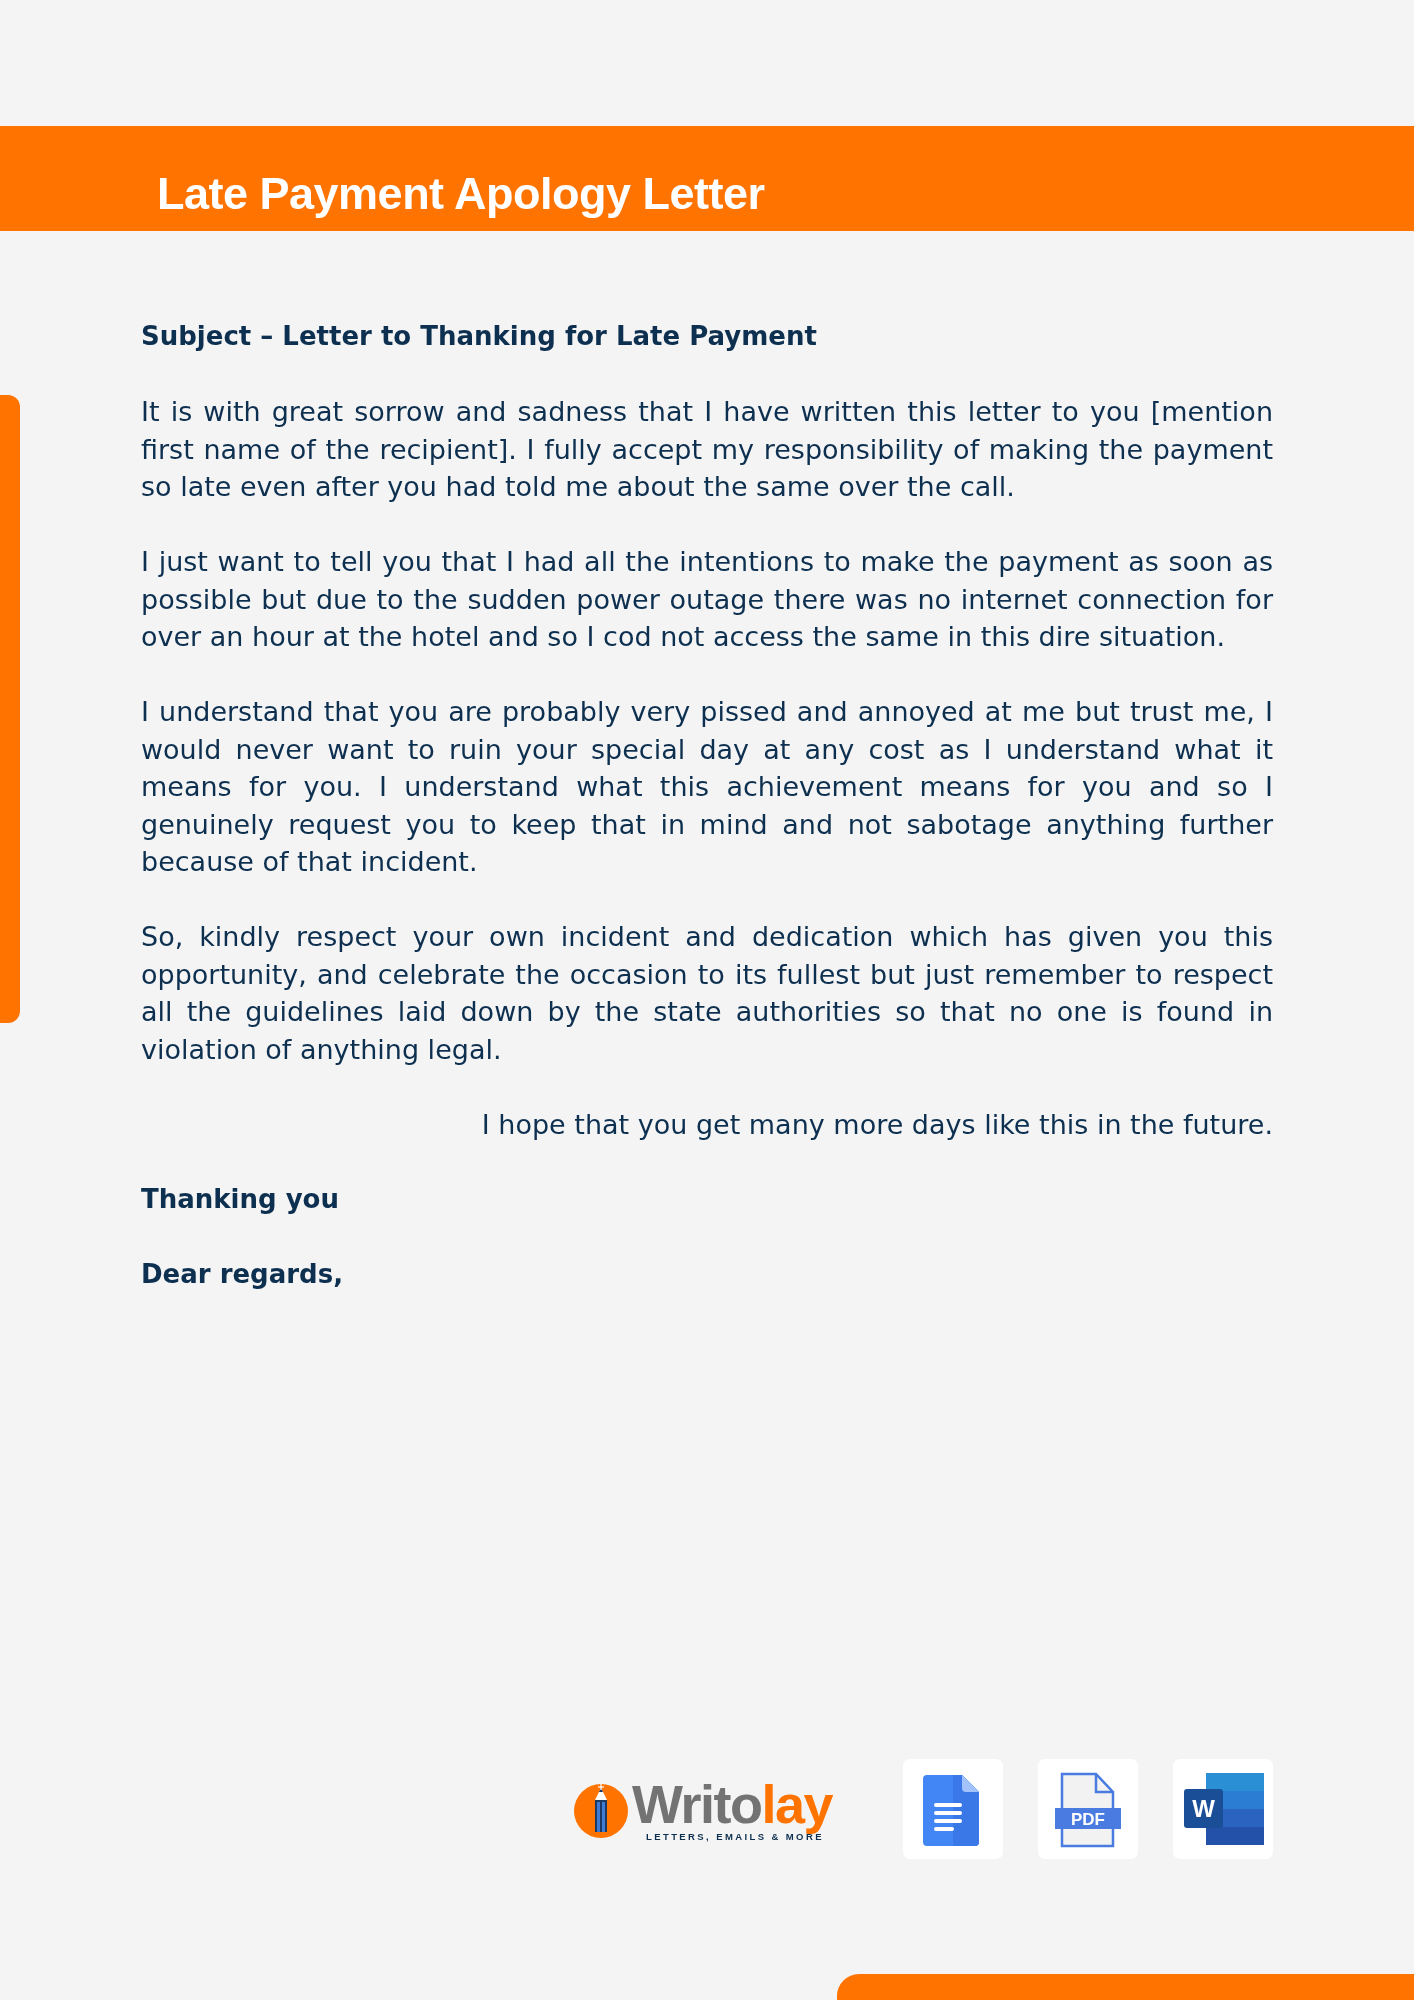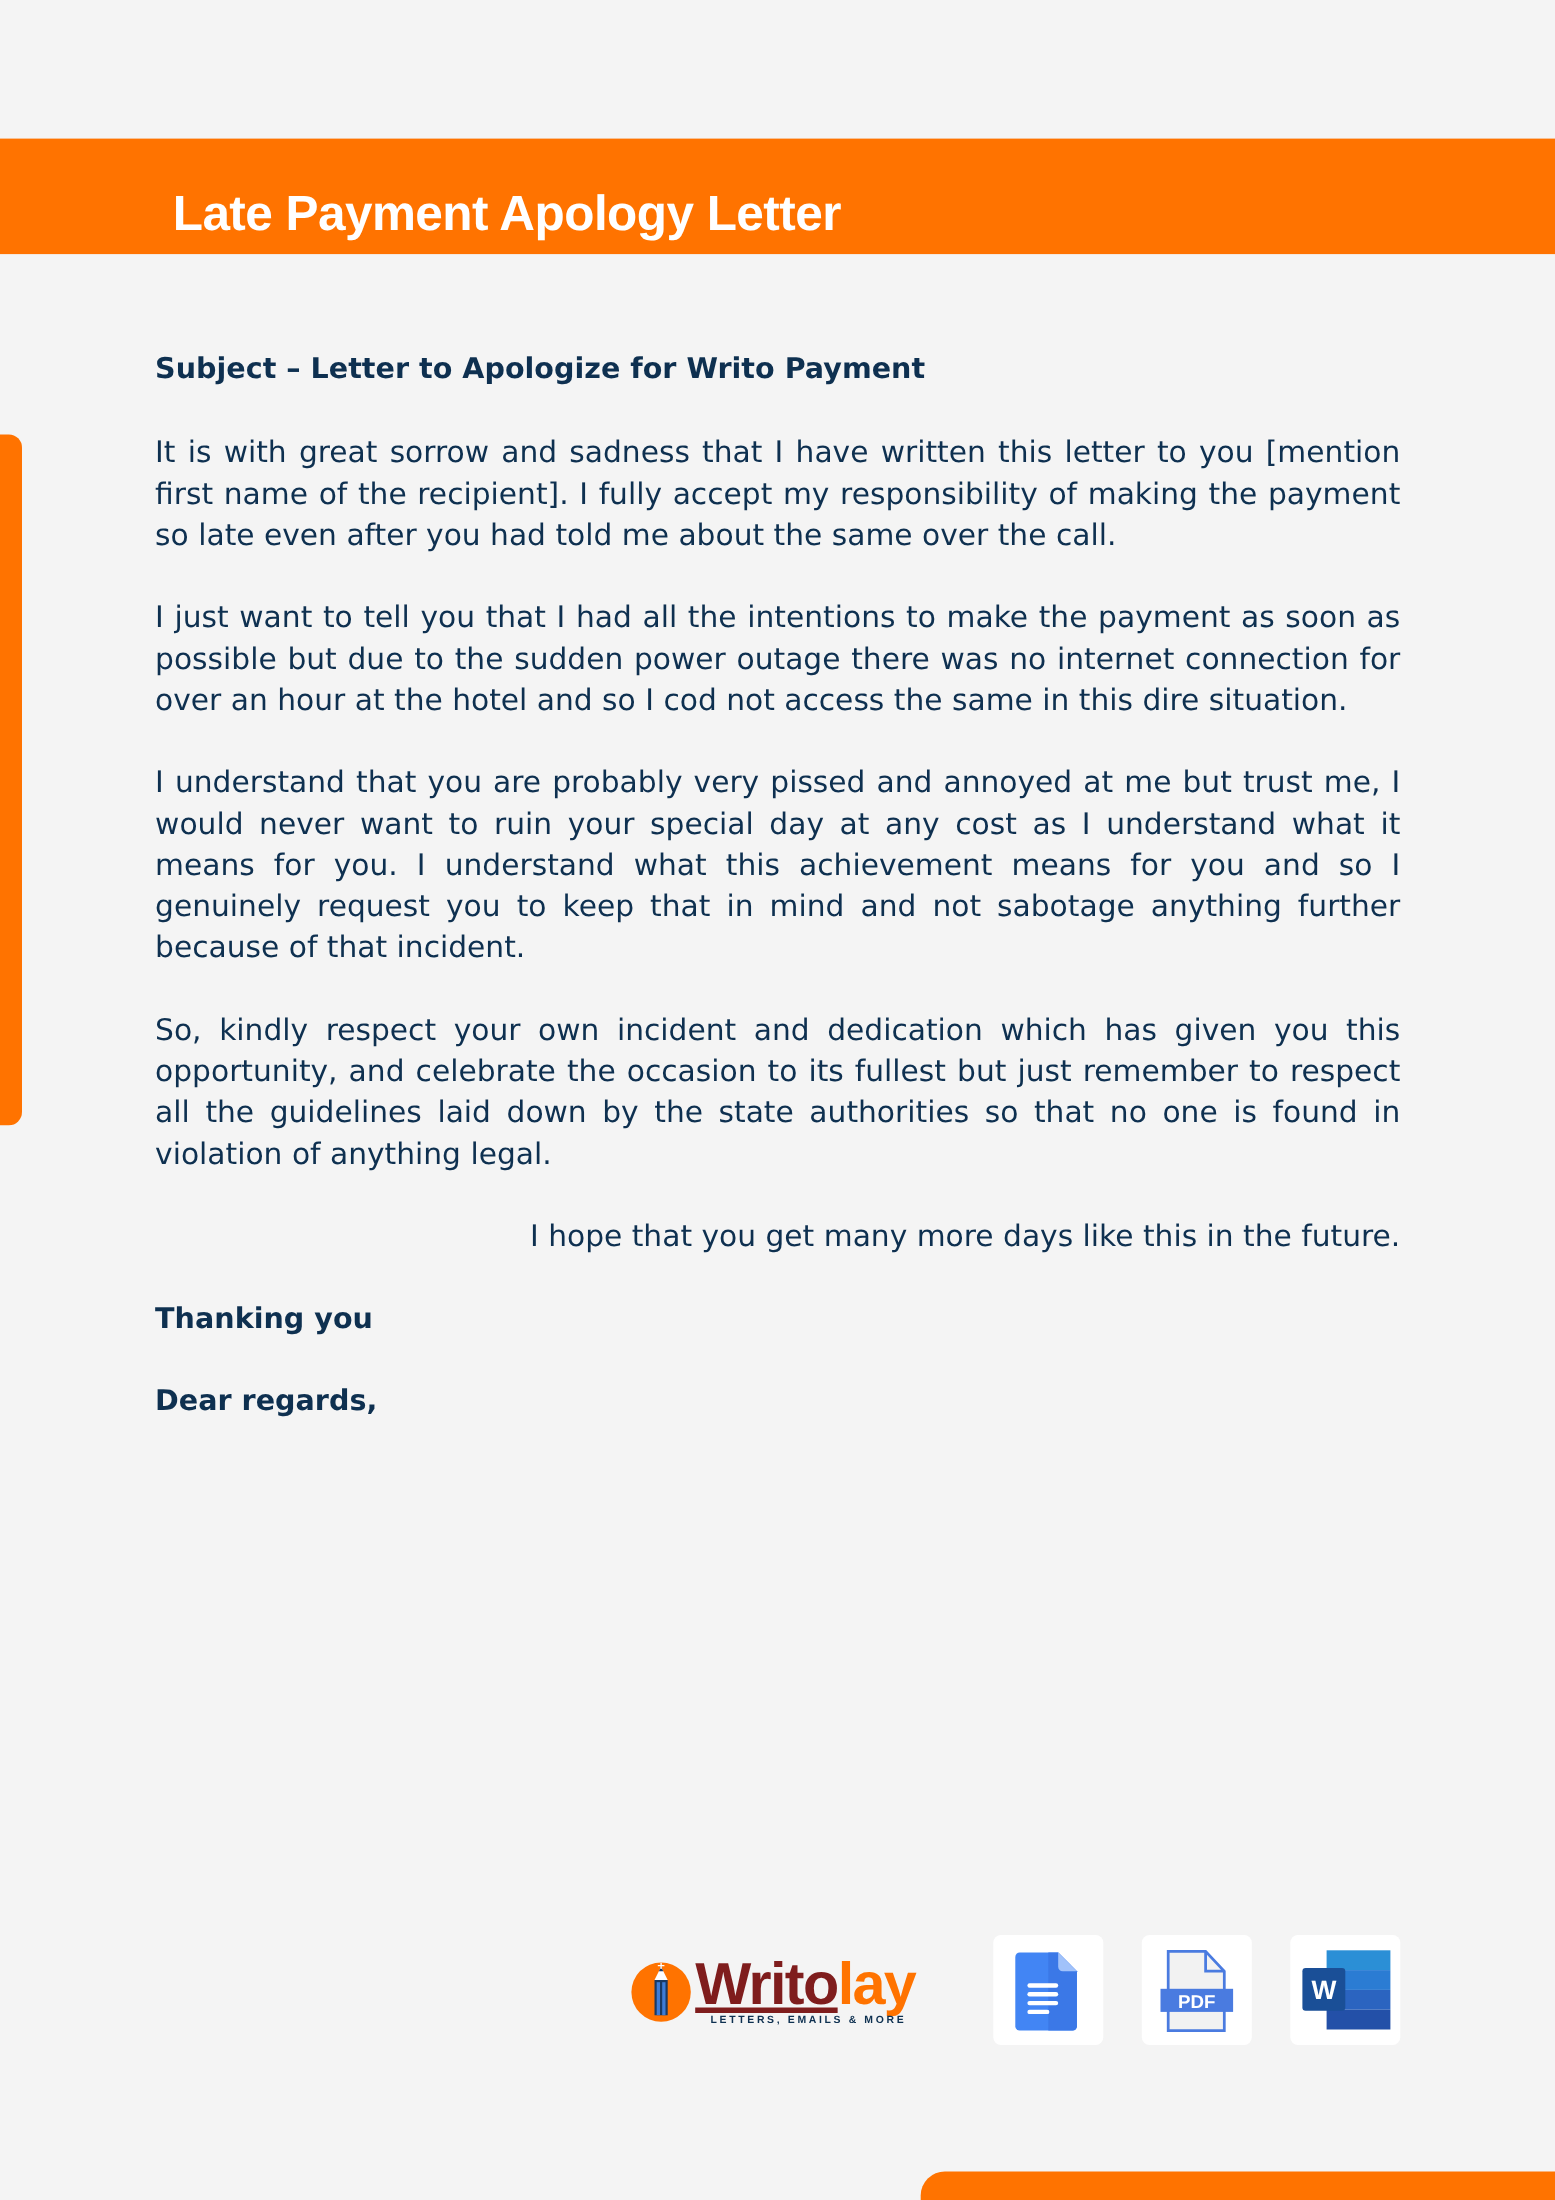--- a/index.html
+++ b/index.html
@@ -42,21 +42,21 @@
   }
   .logo-circle {
     position: absolute; left: 0; top: 5px; width: 54px; height: 54px;
     border-radius: 50%; background: #ff7300;
   }
   .logo-word {
     position: absolute; left: 58px; top: -2px;
     font-family: "Liberation Sans", sans-serif; font-weight: bold;
     font-size: 54px; letter-spacing: -1.5px; line-height: 1;
   }
-  .logo-word .w1 { color: #7f1d1d; text-decoration: underline; }
+  .logo-word .w1 { color: #737373; }
   .logo-word .w2 { color: #ff7300; }
   .logo-tag {
     position: absolute; left: 72px; top: 52px;
     font-family: "Liberation Sans", sans-serif; font-weight: bold;
     font-size: 9.5px; letter-spacing: 2.4px; color: #0e3050;
   }
   .icon-card {
     position: absolute; top: 0; width: 100px; height: 100px;
     background: #ffffff; border-radius: 7px;
   }
@@ -65,21 +65,21 @@
 </head>
 <body>
 
 <div class="banner">
   <h1 class="banner-title">Late Payment Apology Letter</h1>
 </div>
 
 <div class="side-bar"></div>
 
 <div class="letter">
-  <p class="bold">Subject – Letter to Apologize for Writo Payment</p>
+  <p class="bold">Subject – Letter to Thanking for Late Payment</p>
   <p>It is with great sorrow and sadness that I have written this letter to you [mention first name of the recipient]. I fully accept my responsibility of making the payment so late even after you had told me about the same over the call.</p>
   <p>I just want to tell you that I had all the intentions to make the payment as soon as possible but due to the sudden power outage there was no internet connection for over an hour at the hotel and so I cod not access the same in this dire situation.</p>
   <p>I understand that you are probably very pissed and annoyed at me but trust me, I would never want to ruin your special day at any cost as I understand what it means for you. I understand what this achievement means for you and so I genuinely request you to keep that in mind and not sabotage anything further because of that incident.</p>
   <p>So, kindly respect your own incident and dedication which has given you this opportunity, and celebrate the occasion to its fullest but just remember to respect all the guidelines laid down by the state authorities so that no one is found in violation of anything legal.</p>
   <p class="left">I hope that you get many more days like this in the future.</p>
   <p class="bold">Thanking you</p>
   <p class="bold">Dear regards,</p>
 </div>
 
 <div class="footer">

